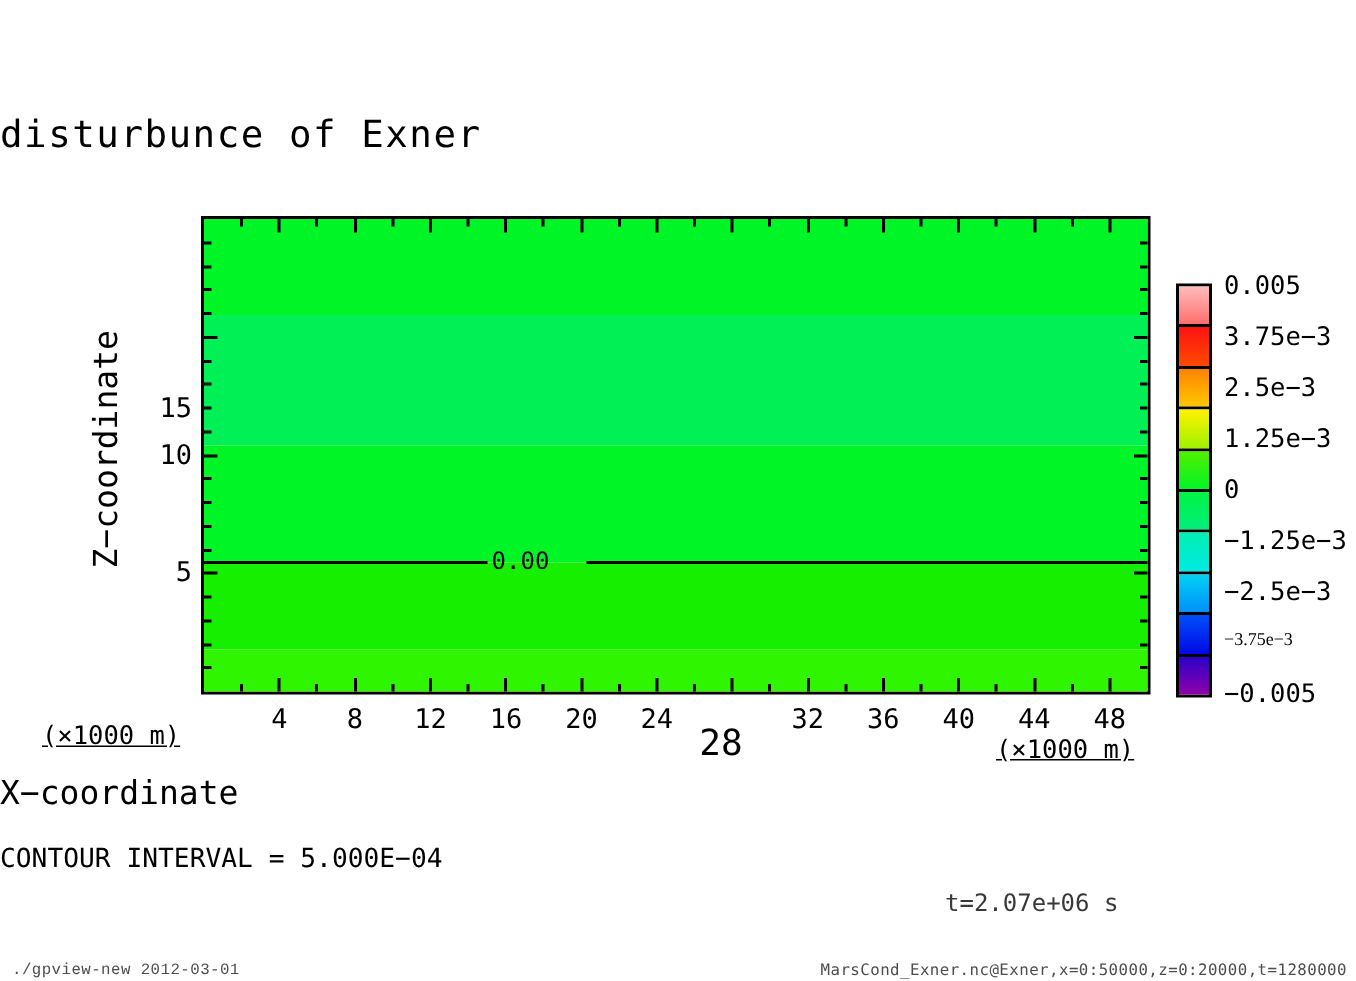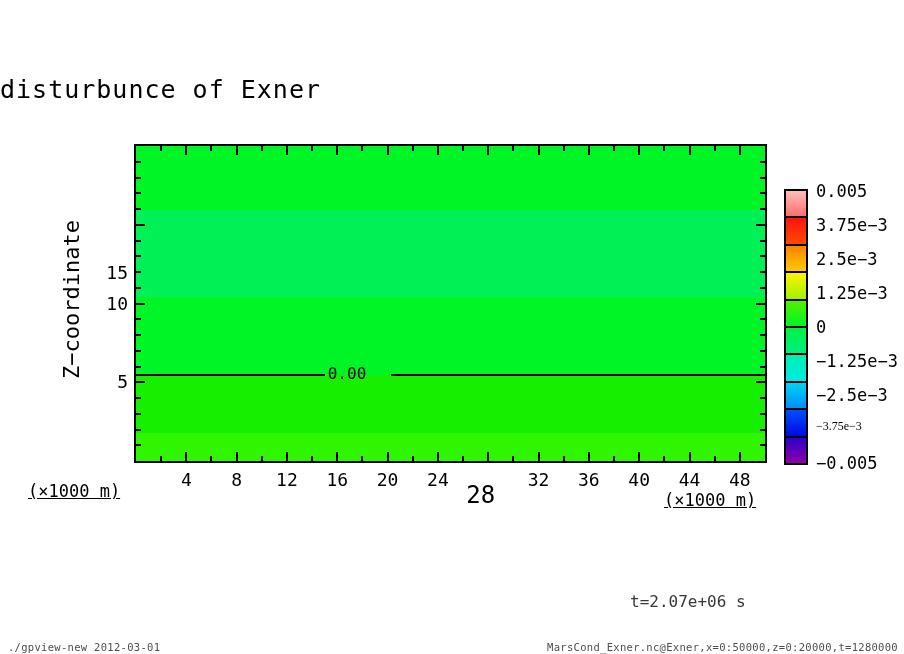--- a/index.html
+++ b/index.html
@@ -140,42 +140,44 @@
       <div style="position: absolute; top: 30.5px; height: 2px; width: 5px; background: rgb(0, 0, 0); right: 0px;"></div>
       <div style="position: absolute; top: 14.75px; height: 2px; width: 5px; background: rgb(0, 0, 0); left: 0px;"></div>
       <div style="position: absolute; top: 14.75px; height: 2px; width: 5px; background: rgb(0, 0, 0); right: 0px;"></div>
       <div style="position: absolute; left: 0px; top: 228.005px; width: 189.037px; height: 2px; background: rgb(0, 0, 0);"></div>
       <div style="position: absolute; left: 255.037px; top: 228.005px; width: 373.963px; height: 2px; background: rgb(0, 0, 0);"></div>
       <div style="position: absolute; left: 178px; top: 218.005px; width: 66px; text-align: center; font-size: 16px;">0.00</div>
     </div>
 
   <div class="abs ytitle">Z−coordinate</div>
 
+  <div class="abs xtitle center">X−coordinate</div>
 
   <div class="abs unit center" style="left:28px; top:481px; width:134px;">(×1000 m)</div>
 
   <div class="abs unit center" style="left:664px; top:490px; width:134px;">(×1000 m)</div>
 
+  <div class="abs cinterval center">CONTOUR INTERVAL = 5.000E−04</div>
 
   <div class="abs timelbl">t=2.07e+06 s</div>
 
   <div id="colorbar">
       <div style="flex: 1 1 0%; background: linear-gradient(rgb(255, 188, 188), rgb(255, 110, 110)); border-bottom: 2px solid rgb(0, 0, 0);"></div>
       <div style="flex: 1 1 0%; background: linear-gradient(rgb(255, 18, 18), rgb(255, 74, 0)); border-bottom: 2px solid rgb(0, 0, 0);"></div>
       <div style="flex: 1 1 0%; background: linear-gradient(rgb(255, 130, 0), rgb(255, 200, 0)); border-bottom: 2px solid rgb(0, 0, 0);"></div>
       <div style="flex: 1 1 0%; background: linear-gradient(rgb(255, 242, 0), rgb(160, 242, 0)); border-bottom: 2px solid rgb(0, 0, 0);"></div>
       <div style="flex: 1 1 0%; background: linear-gradient(rgb(82, 240, 0), rgb(0, 245, 38)); border-bottom: 2px solid rgb(0, 0, 0);"></div>
       <div style="flex: 1 1 0%; background: linear-gradient(rgb(0, 242, 68), rgb(0, 239, 124)); border-bottom: 2px solid rgb(0, 0, 0);"></div>
       <div style="flex: 1 1 0%; background: linear-gradient(rgb(0, 239, 178), rgb(0, 235, 228)); border-bottom: 2px solid rgb(0, 0, 0);"></div>
       <div style="flex: 1 1 0%; background: linear-gradient(rgb(0, 210, 244), rgb(0, 144, 250)); border-bottom: 2px solid rgb(0, 0, 0);"></div>
       <div style="flex: 1 1 0%; background: linear-gradient(rgb(0, 79, 250), rgb(0, 8, 230)); border-bottom: 2px solid rgb(0, 0, 0);"></div>
       <div style="flex: 1 1 0%; background: linear-gradient(rgb(43, 0, 204), rgb(144, 0, 168));"></div>
     </div>
 
-  <div class="abs footer" style="left:8px;">./gpview-new  2012-03-01</div>
+  <div class="abs footer" style="left:8px;font-family:Liberation Mono, monospace;">./gpview-new  2012-03-01</div>
 
   <div class="abs footer" style="right:6px;">MarsCond_Exner.nc@Exner,x=0:50000,z=0:20000,t=1280000</div>
 
 <div style="position: absolute; left: 164.32px; top: 469px; width: 44px; text-align: center; font-size: 18px;">4</div>
     <div style="position: absolute; left: 214.64px; top: 469px; width: 44px; text-align: center; font-size: 18px;">8</div>
     <div style="position: absolute; left: 264.96px; top: 469px; width: 44px; text-align: center; font-size: 18px;">12</div>
     <div style="position: absolute; left: 315.28px; top: 469px; width: 44px; text-align: center; font-size: 18px;">16</div>
     <div style="position: absolute; left: 365.6px; top: 469px; width: 44px; text-align: center; font-size: 18px;">20</div>
     <div style="position: absolute; left: 415.92px; top: 469px; width: 44px; text-align: center; font-size: 18px;">24</div>
     <div style="position: absolute; left: 466.24px; top: 469px; width: 44px; text-align: left; font-size: 24px; margin-top: 12px;">28</div>

